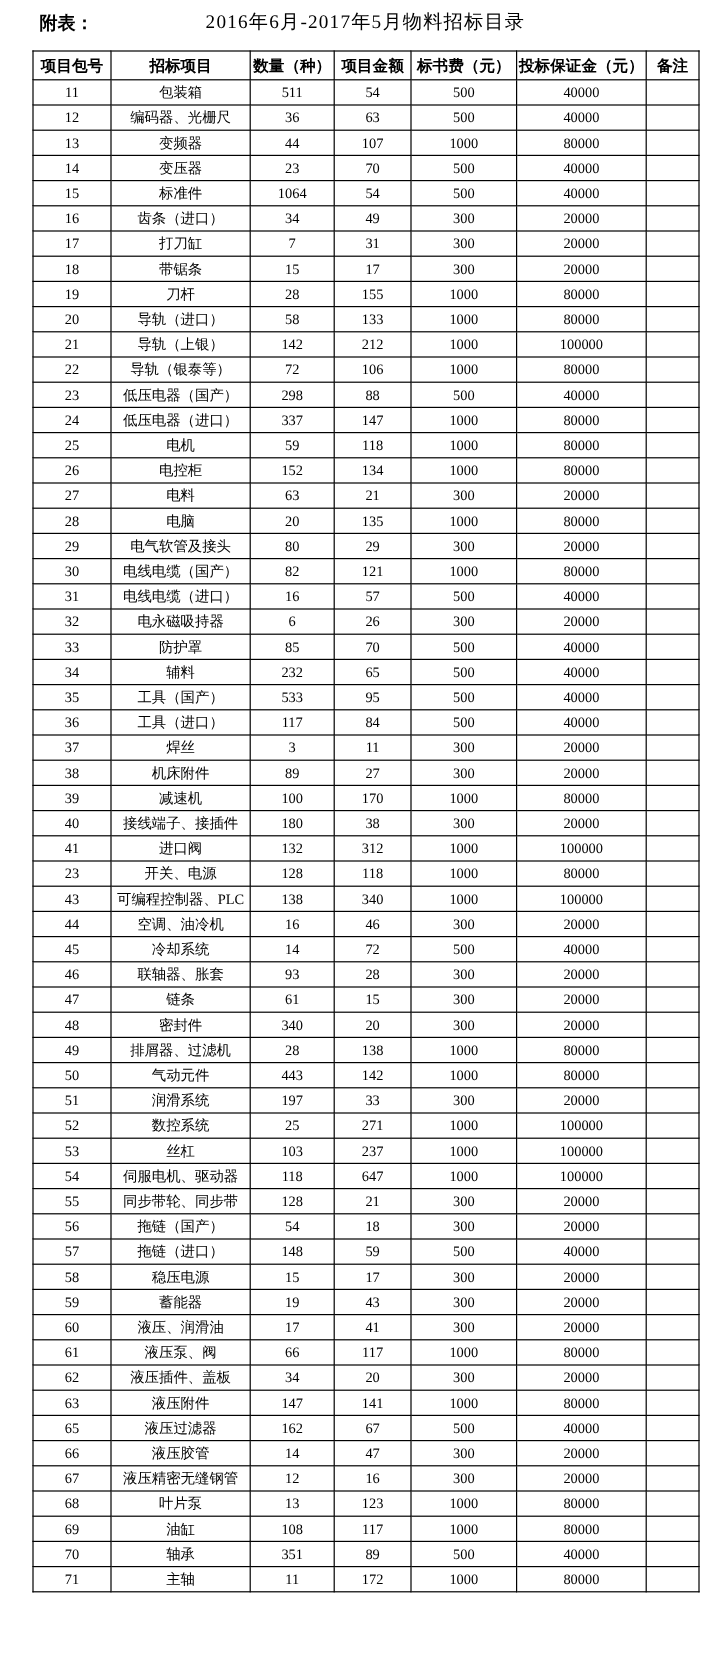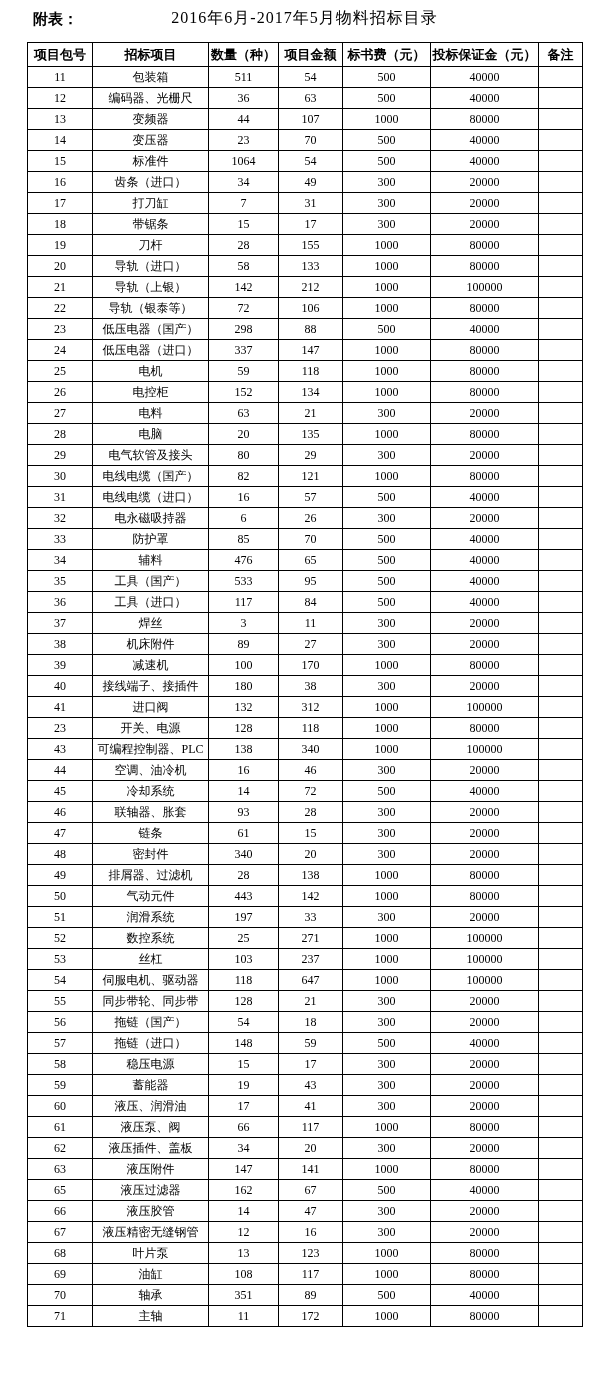--- a/index.html
+++ b/index.html
@@ -302,21 +302,21 @@
         <td>防护罩</td>
         <td>85</td>
         <td>70</td>
         <td>500</td>
         <td>40000</td>
         <td></td>
       </tr>
       <tr>
         <td>34</td>
         <td>辅料</td>
-        <td>476</td>
+        <td>232</td>
         <td>65</td>
         <td>500</td>
         <td>40000</td>
         <td></td>
       </tr>
       <tr>
         <td>35</td>
         <td>工具（国产）</td>
         <td>533</td>
         <td>95</td>

